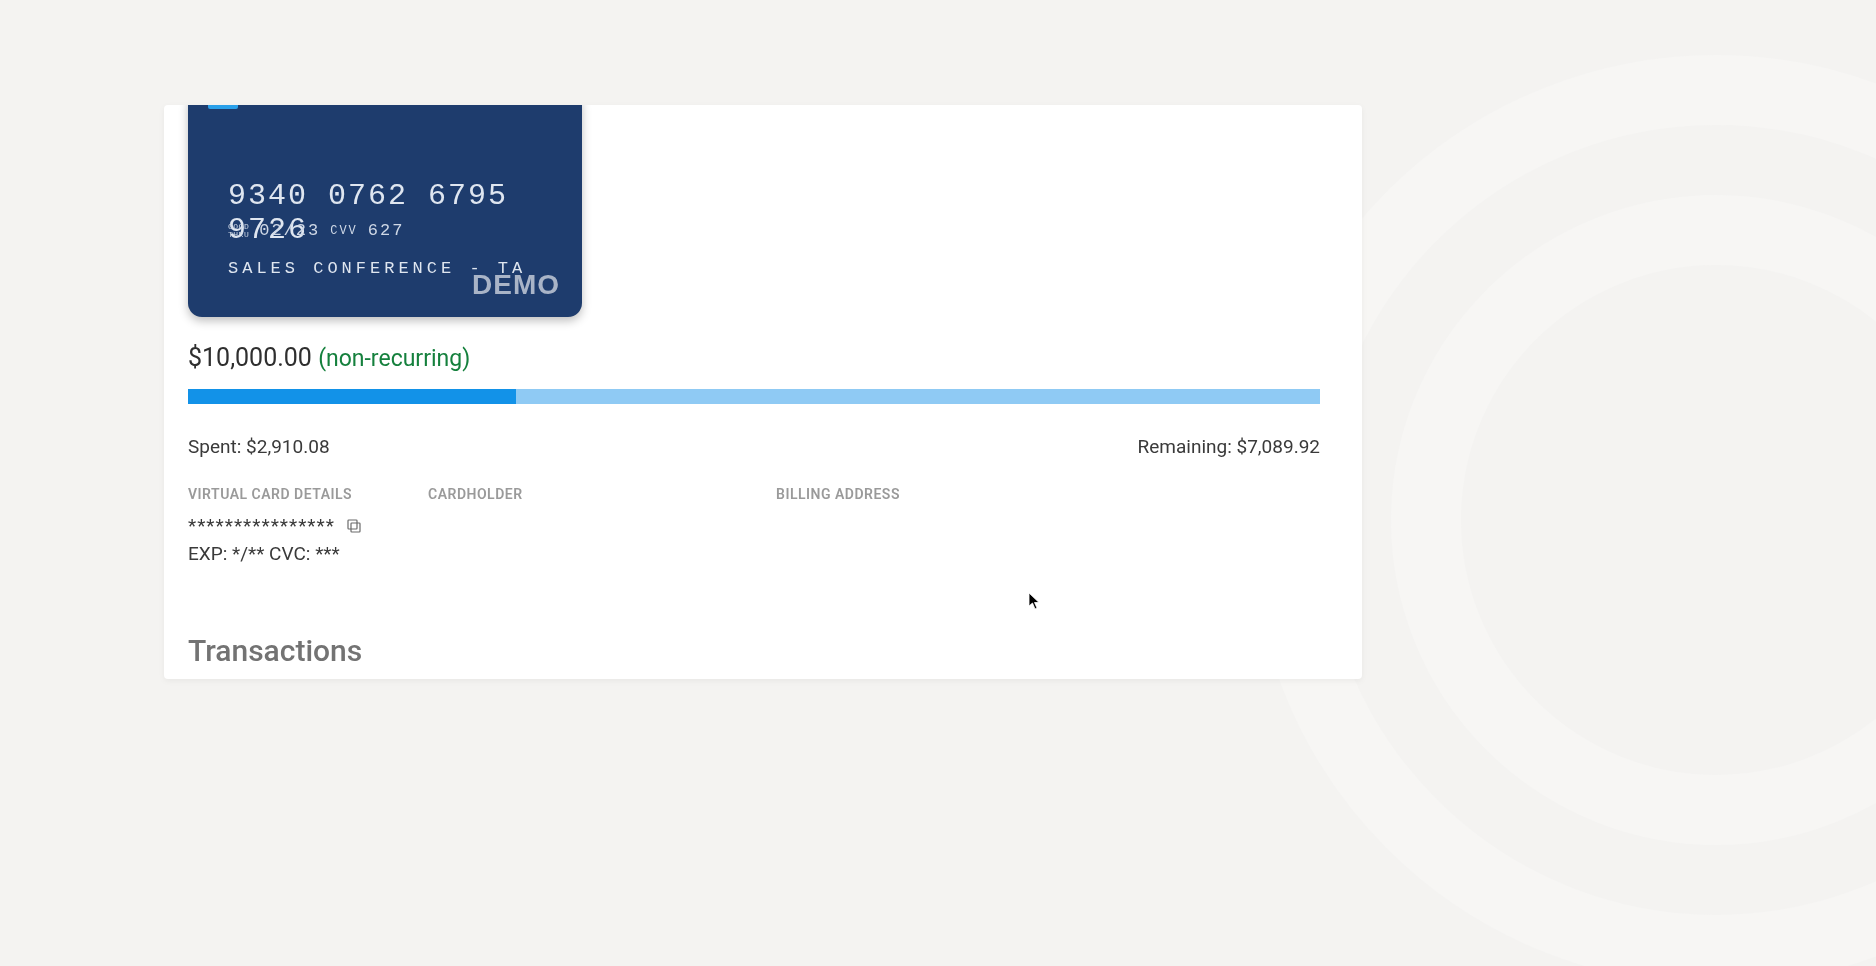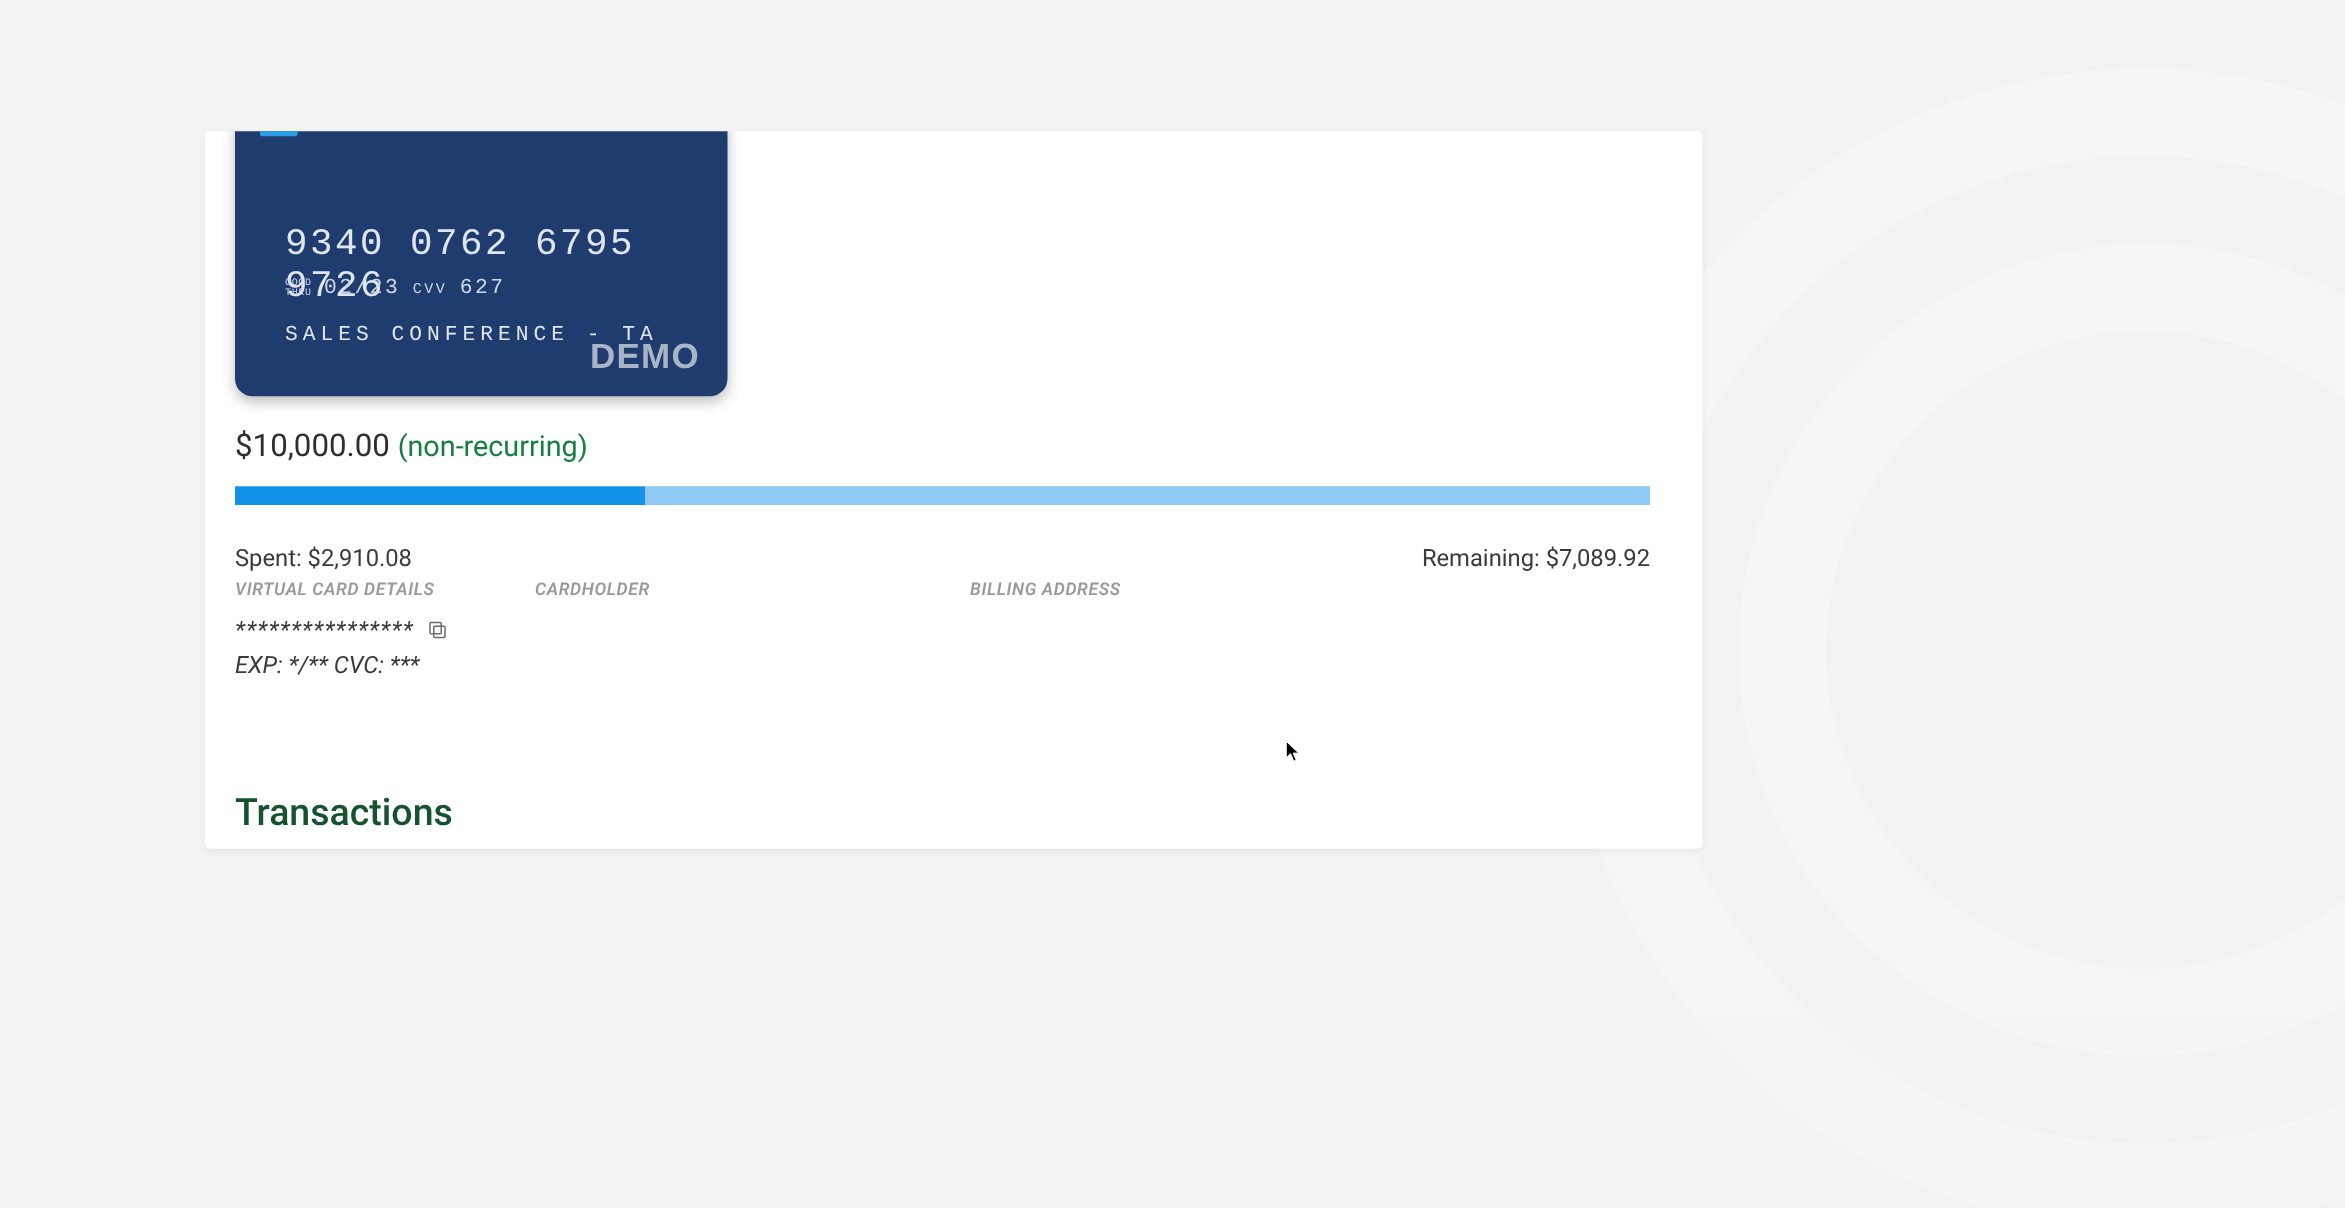--- a/index.html
+++ b/index.html
@@ -130,26 +130,25 @@
     display: flex;
     justify-content: space-between;
     font-size: 19px;
     color: #3a3a3a;
     margin-top: 12px;
   }
 
   
   .details {
     position: absolute;
-    left: 24px; right: 42px; top: 359px;
+    left: 24px; right: 42px; top: 381px;
     display: grid;
     grid-template-columns: 240px 348px 200px 1fr;
     column-gap: 0;
     row-gap: 6px;
-    font-style: italic;
   }
   .details h4 {
     font-size: 14px;
     font-weight: 600;
     letter-spacing: 0.5px;
     color: #9a9a9a;
     margin-bottom: 10px;
     text-transform: uppercase;
   }
   .details .body {
@@ -162,21 +161,21 @@
   .copy-icon {
     display: inline-flex;
     cursor: pointer;
   }
   .copy-icon svg { width: 18px; height: 18px; stroke: #6b6b6b; fill: none; stroke-width: 1.6; }
 
   .transactions-heading {
     position: absolute;
     left: 24px; top: 528px;
     font-size: 30px;
-    color: #14532d;
+    color: #737373;
     font-weight: 500;
   }
 
   
   .cursor {
     position: absolute;
     left: 1028px; top: 592px;
     width: 14px; height: 18px;
     pointer-events: none;
   }

